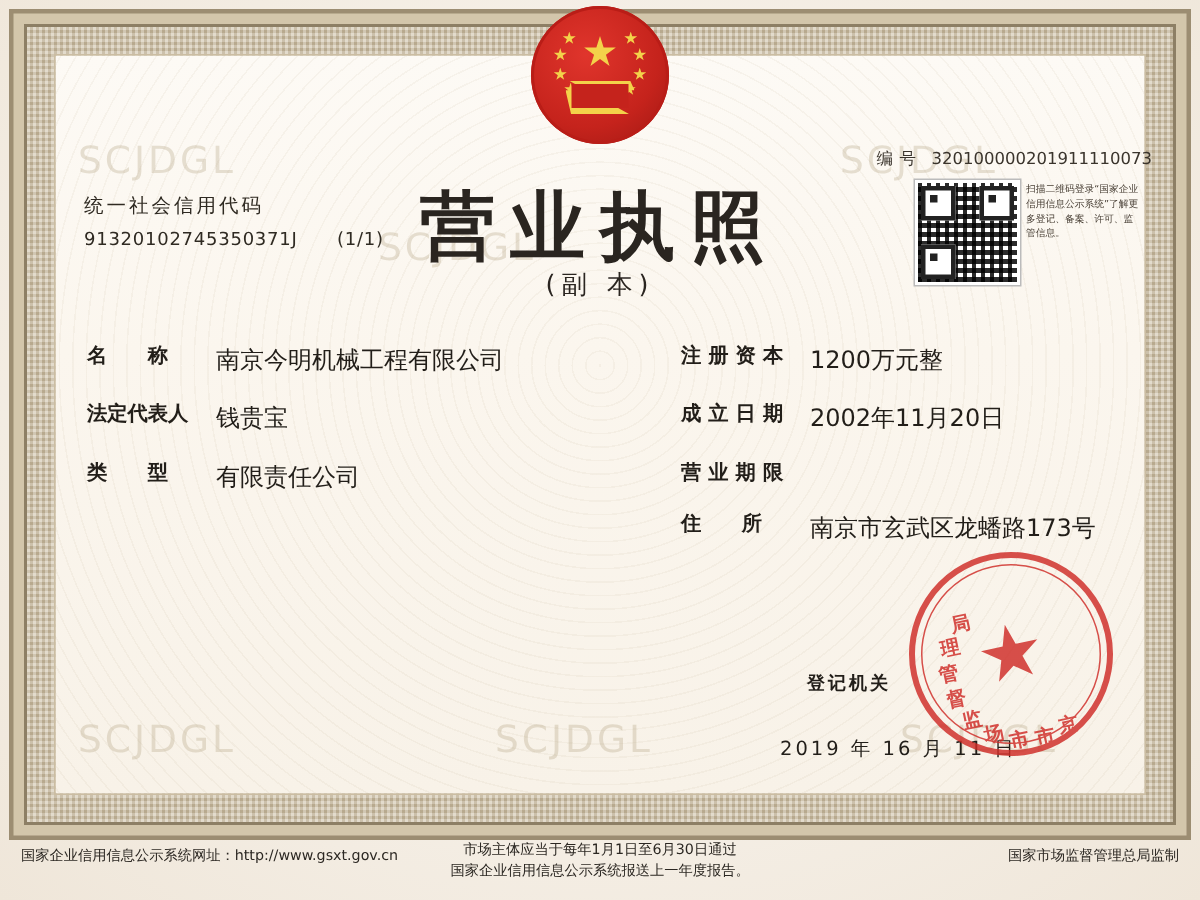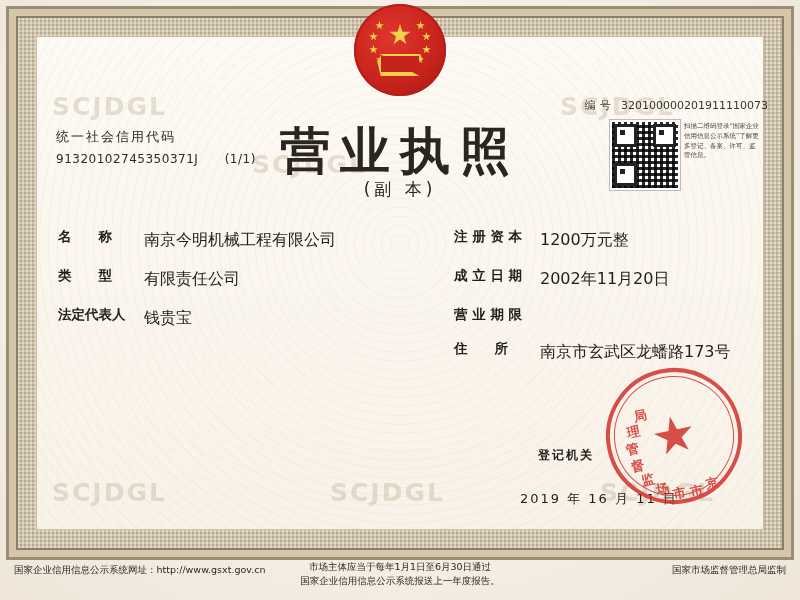--- a/index.html
+++ b/index.html
@@ -38,21 +38,21 @@
   
   .paper:before{
     content:"";position:absolute;inset:0;
     background:
       repeating-radial-gradient(circle at 50% 42%, rgba(183,166,134,.09) 0 1px, rgba(0,0,0,0) 1px 9px);
     pointer-events:none;
   }
   
   .wm{
     position:absolute;color:rgba(176,158,126,.30);
-    font-weight:bold;letter-spacing:2px;
+    font-weight:normal;letter-spacing:2px;
     font-family:"DejaVu Sans","Liberation Sans",sans-serif;
     user-select:none;pointer-events:none;white-space:nowrap;
   }
   .wm.s1{left:52px;top:92px;font-size:25px;}
   .wm.s2{left:252px;top:150px;font-size:25px;}
   .wm.s3{left:560px;top:92px;font-size:25px;}
   .wm.s4{left:52px;top:478px;font-size:25px;}
   .wm.s5{left:330px;top:478px;font-size:25px;}
   .wm.s6{left:600px;top:478px;font-size:25px;}
   .wm-cn{
@@ -242,27 +242,27 @@
 
   <div class="fields">
     <div class="col-left">
 
       <div class="row">
         <div class="lab">名　　称</div>
         <div class="val">南京今明机械工程有限公司</div>
       </div>
 
       <div class="row">
+        <div class="lab">法定代表人</div>
+        <div class="val">钱贵宝</div>
+      </div>
+
+      <div class="row">
         <div class="lab">类　　型</div>
         <div class="val">有限责任公司</div>
-      </div>
-
-      <div class="row">
-        <div class="lab">法定代表人</div>
-        <div class="val">钱贵宝</div>
       </div>
 
 
     </div>
 
     <div class="col-right">
 
       <div class="row">
         <div class="lab">注 册 资 本</div>
         <div class="val">1200万元整</div>

